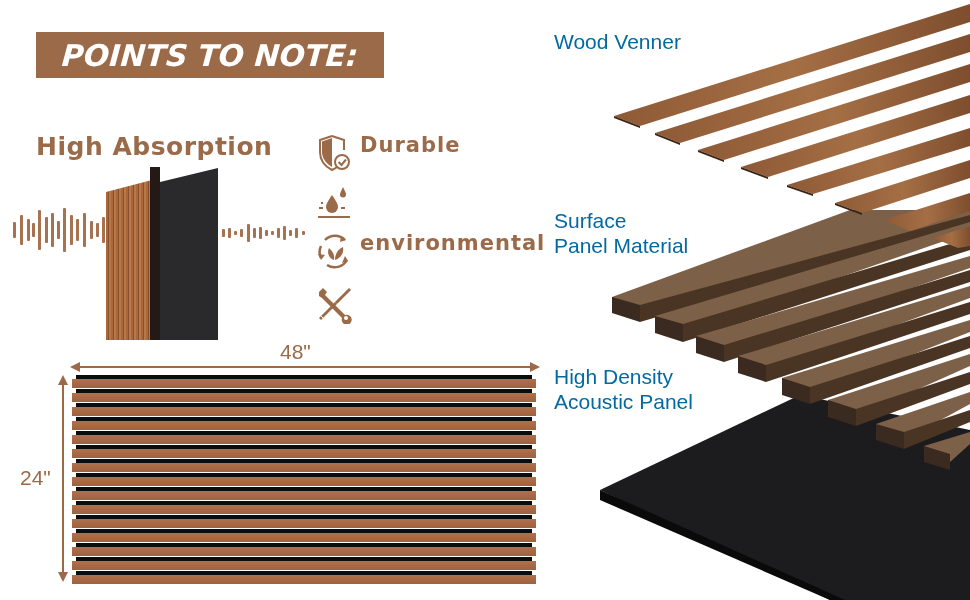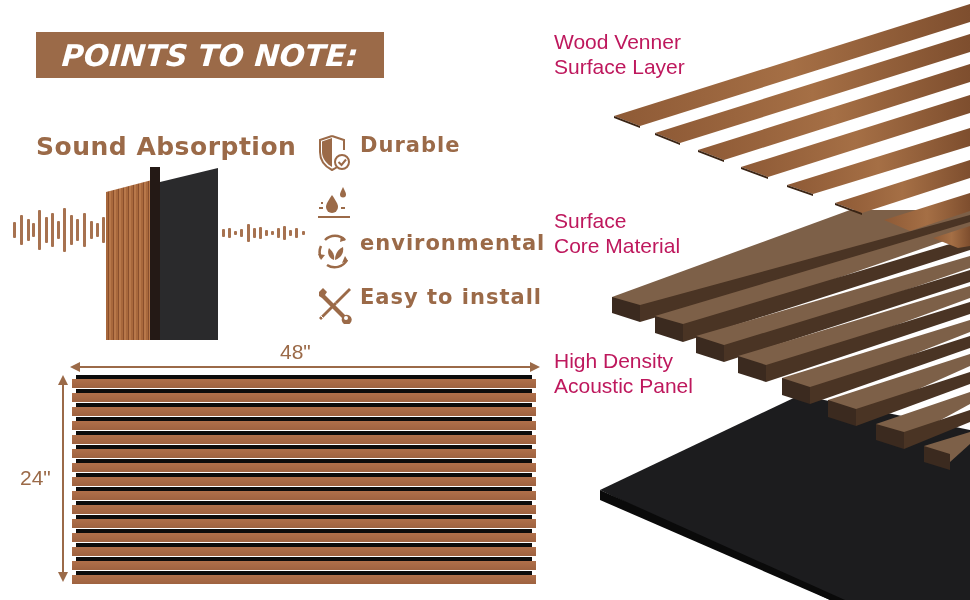--- a/index.html
+++ b/index.html
@@ -43,32 +43,32 @@
   .feature .label { margin-left: 6px; font-size: 21px; font-weight: bold; color: #9b6a48; letter-spacing: 1px; font-family: "DejaVu Sans", sans-serif; }
 
   .dim-top-label { position: absolute; left: 280px; top: 340px; font-size: 21px; color: #9b6a48; font-family: "Liberation Sans", sans-serif; }
   .dim-left-label { position: absolute; left: 20px; top: 466px; font-size: 21px; color: #9b6a48; font-family: "Liberation Sans", sans-serif; }
 
   .slat-board { position: absolute; left: 72px; top: 375px; width: 464px; height: 207px; }
   .slat-row { position: absolute; left: 0; width: 464px; height: 14px; }
   .slat-row .black { position: absolute; left: 4px; right: 4px; top: 0; height: 5px; background: #0c0c0c; }
   .slat-row .wood { position: absolute; left: 0; right: 0; top: 4px; height: 9px; background: linear-gradient(#b0704a, #9e6240); }
 
-  .layer-label { position: absolute; left: 554px; font-size: 21px; line-height: 25px; color: #be185d; font-family: "Liberation Sans", sans-serif; }
+  .layer-label { position: absolute; left: 554px; font-size: 21px; line-height: 25px; color: #0369a1; font-family: "Liberation Sans", sans-serif; }
 
   .exploded { position: absolute; left: 0; top: 0; width: 970px; height: 600px; pointer-events: none; }
 </style>
 </head>
 <body>
 
 <div class="title-banner">
   <span>POINTS TO NOTE:</span>
 </div>
 
-<div class="sound-title">Sound Absorption</div>
+<div class="sound-title">High Absorption</div>
 
 <div class="wave" style="left:8px;top:205px;width:100px;height:50px;">
   <div class="bar" style="left:5px;top:17px;height:16px"></div>
   <div class="bar" style="left:12px;top:10px;height:30px"></div>
   <div class="bar" style="left:19px;top:14px;height:22px"></div>
   <div class="bar" style="left:24px;top:18px;height:14px"></div>
   <div class="bar" style="left:30px;top:5px;height:40px"></div>
   <div class="bar" style="left:37px;top:12px;height:26px"></div>
   <div class="bar" style="left:43px;top:8px;height:34px"></div>
   <div class="bar" style="left:49px;top:16px;height:18px"></div>
@@ -145,21 +145,20 @@
   <div class="feature" style="top:152px">
     <span class="icon">
       <svg width="38" height="38" viewBox="0 0 38 38">
         <path d="M4 6 L8 2 L12 6 L10 9 L30 29 A5 5 0 1 1 27 32 L7 12 L4 10 Z" fill="#9b6a48"></path>
         <circle cx="31" cy="32" r="2" fill="#fff"></circle>
         <path d="M34 2 L36 4 L22 18 L20 16 Z" fill="#9b6a48"></path>
         <path d="M20 16 L22 18 L10 30 L6 34 L4 32 L8 28 Z" fill="#9b6a48"></path>
         <path d="M6 30 L9 33" stroke="#fff" stroke-width="1"></path>
       </svg>
     </span>
-    <span class="label">Easy to install</span>
   </div>
 </div>
 
 <div class="dim-top-label">48"</div>
 <svg style="position:absolute;left:70px;top:360px" width="470" height="14">
   <line x1="6" y1="7" x2="464" y2="7" stroke="#9b6a48" stroke-width="2"></line>
   <path d="M0 7 L10 2 L10 12 Z" fill="#9b6a48"></path>
   <path d="M470 7 L460 2 L460 12 Z" fill="#9b6a48"></path>
 </svg>
 <div class="dim-left-label">24"</div>
@@ -301,22 +300,21 @@
     <polygon points="787,185 813,194 813,196 787,187" fill="#3a2414"></polygon>
     <polygon points="835,203 970,160 970,178 862,213" fill="url(#veneer)"></polygon>
     <polygon points="835,203 862,213 862,215 835,205" fill="#3a2414"></polygon>
     <polygon points="884,220 970,193 970,211 910,231" fill="url(#veneer)"></polygon>
     <polygon points="933,238 970,226 970,246 958,248" fill="url(#veneer)"></polygon>
   </g>
 </svg>
 
 <div class="layer-label" style="top:29px">
   <div>Wood Venner</div>
-  <div>Surface Layer</div>
 </div>
 <div class="layer-label" style="top:208px">
   <div>Surface</div>
-  <div>Core Material</div>
-</div>
-<div class="layer-label" style="top:348px">
+  <div>Panel Material</div>
+</div>
+<div class="layer-label" style="top:364px">
   <div>High Density</div>
   <div>Acoustic Panel</div>
 </div>
 
 </body></html>

